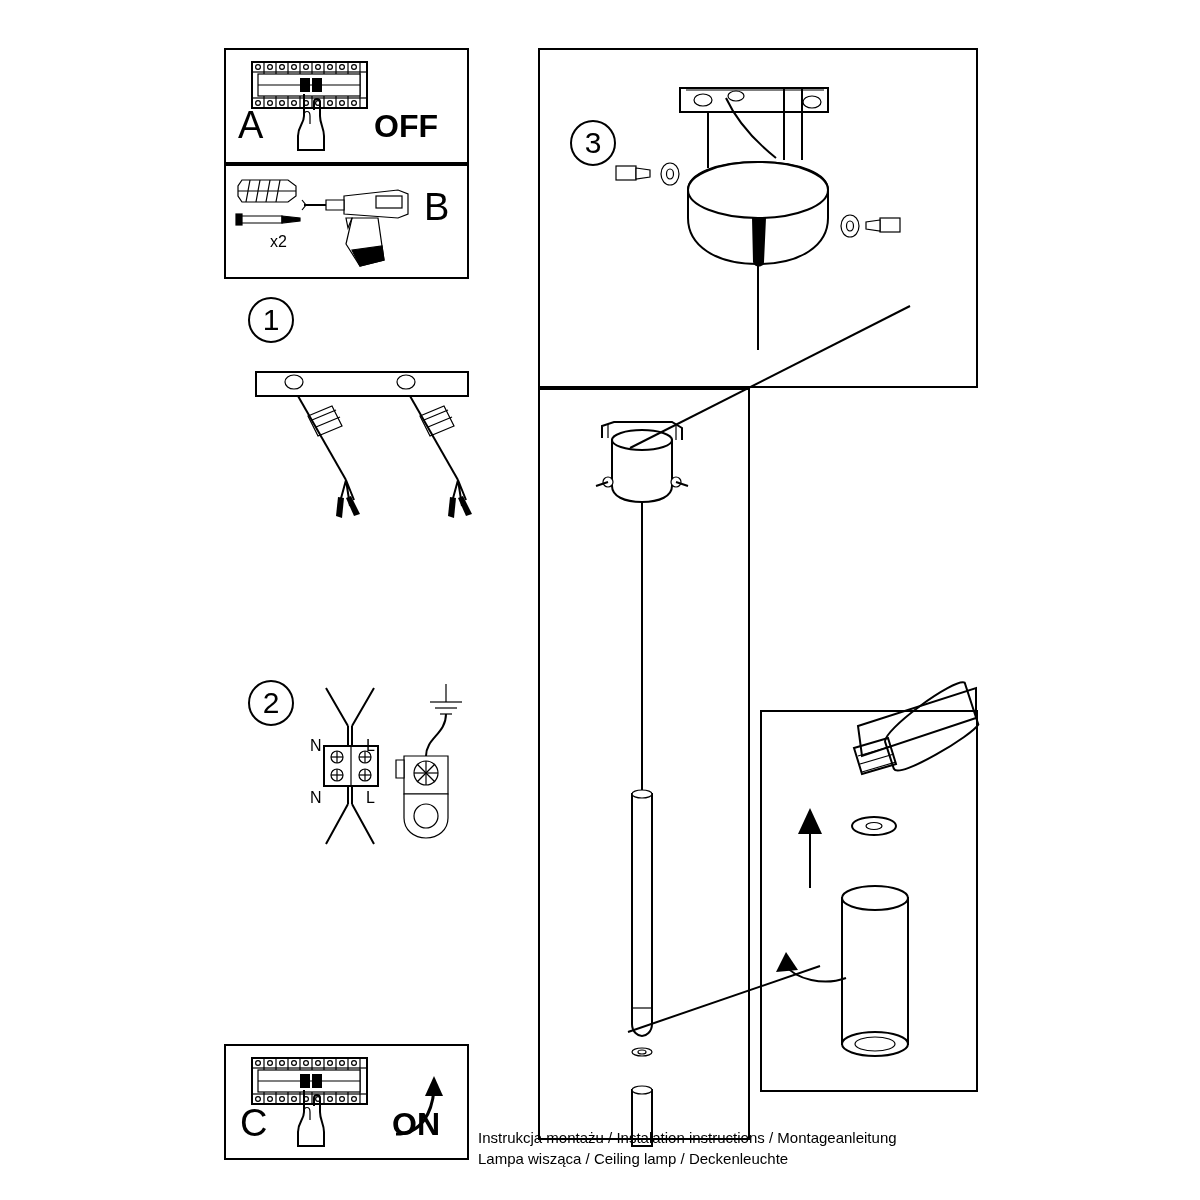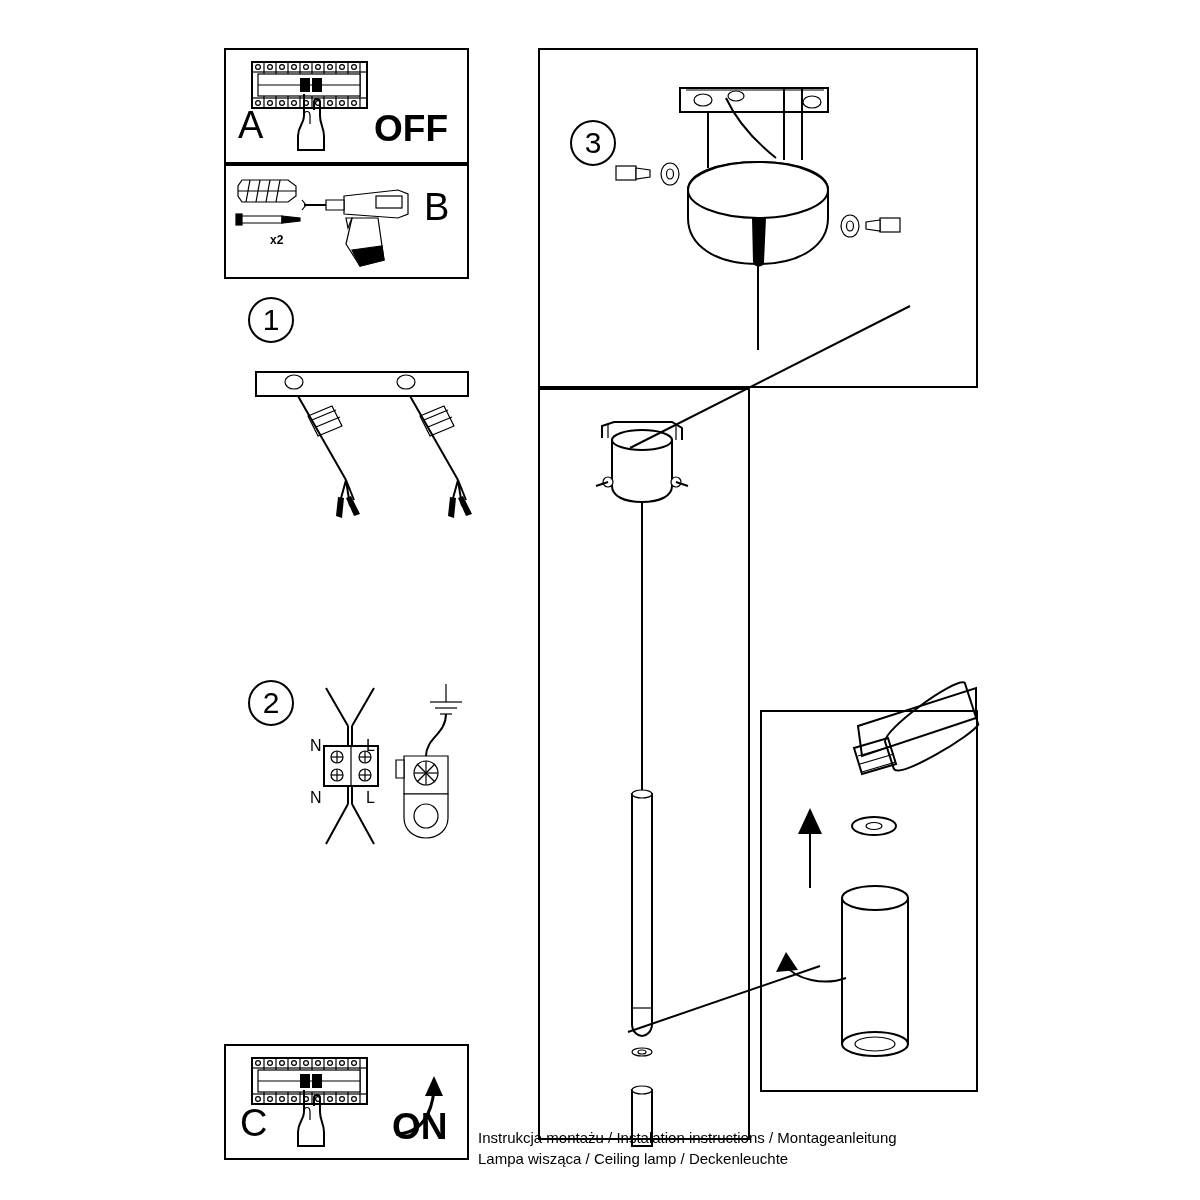--- a/index.html
+++ b/index.html
@@ -9,23 +9,23 @@
   .noborder{border:none;}
   svg{display:block;overflow:visible;}
   .stroke{fill:none;stroke:#000;stroke-width:2;}
   .thin{fill:none;stroke:#000;stroke-width:1.2;}
   .thick{fill:none;stroke:#000;stroke-width:3;}
   .fillblack{fill:#000;stroke:none;}
   .fillwhite{fill:#fff;stroke:#000;stroke-width:2;}
   .fillwhite-thin{fill:#fff;stroke:#000;stroke-width:1.2;}
   .circnum{position:absolute;width:46px;height:46px;border:2px solid #000;border-radius:50%;display:flex;align-items:center;justify-content:center;font-size:30px;line-height:1;box-sizing:border-box;}
   .bigletter{position:absolute;font-size:38px;line-height:1;}
-  .offon{position:absolute;font-size:37px;font-weight:700;line-height:1;}
+  .offon{position:absolute;font-size:32px;font-weight:700;line-height:1;}
   .footer{position:absolute;font-size:15px;line-height:1.55;}
-  .tinytxt{position:absolute;font-size:12px;line-height:1;font-weight:bold;}
+  .tinytxt{position:absolute;font-size:16px;line-height:1;}
   .nl{position:absolute;font-size:16px;line-height:1;}
 </style>
 </head>
 <body>
 
 <div class="sheet">
 
   <div class="box" style="left:224px;top:48px;width:245px;height:116px;">
     <svg width="241" height="112" viewBox="0 0 241 112">
 

